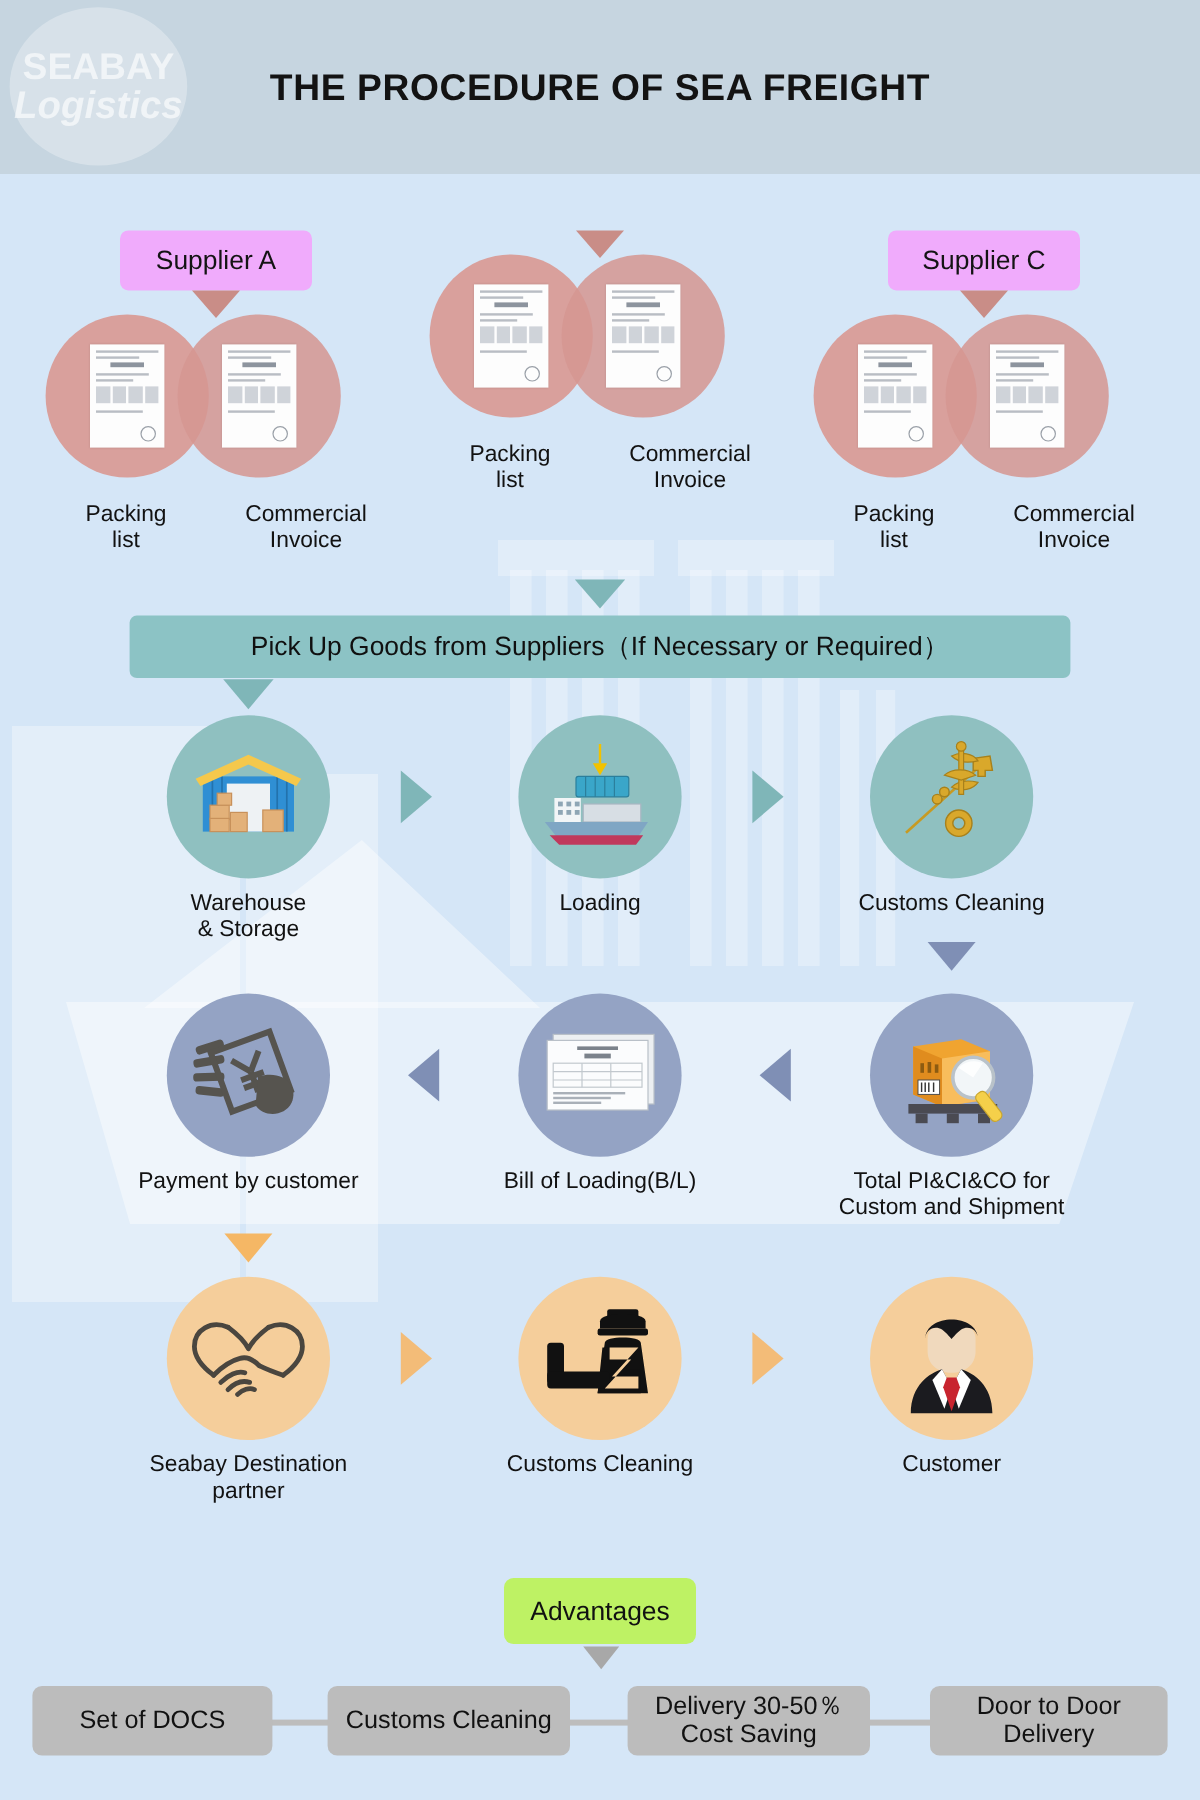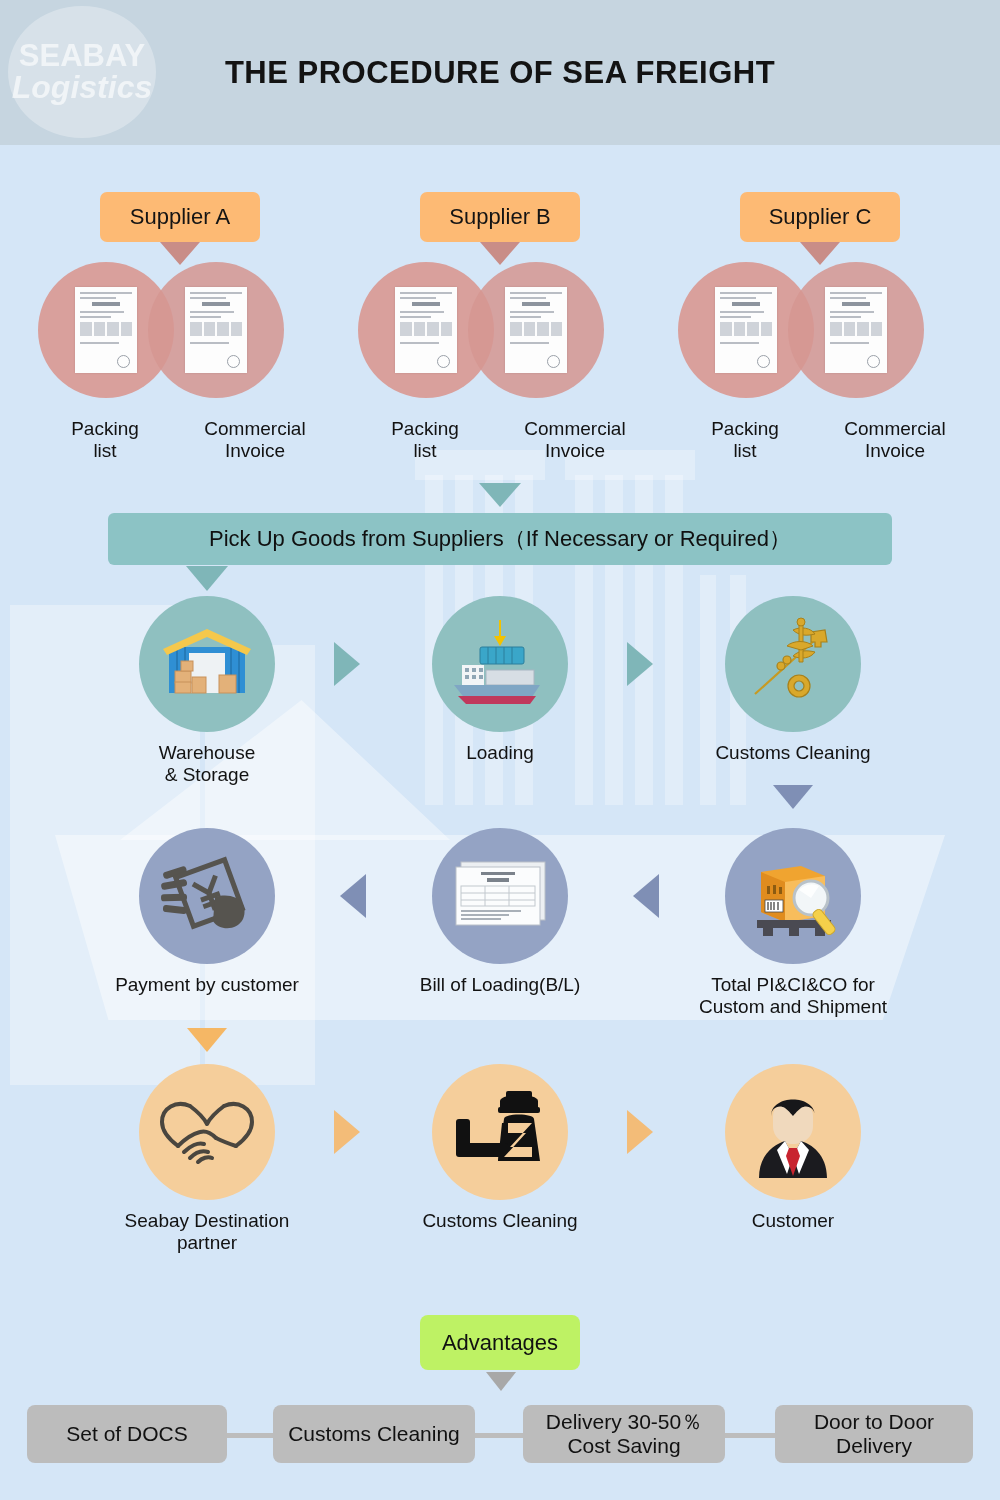--- a/index.html
+++ b/index.html
@@ -46,21 +46,21 @@
   .wm-hull  { position:absolute; background: rgba(255,255,255,0.42); }
   .caption {
     text-align: center; color: #121212;
     font-size: 19px; line-height: 1.16; white-space: pre-line;
   }
 
   
   .supplier-group { position: absolute; top: 192px; width: 300px; }
   .supplier-badge {
     width: 160px; height: 50px; margin: 0 auto;
-    background: #fdba74; border-radius: 7px;
+    background: #f0abfc; border-radius: 7px;
     display: flex; align-items: center; justify-content: center;
     font-size: 22px; color: #141414;
   }
   .badge-arrow {
     width: 0; height: 0; margin: 0 auto;
     border-left: 20px solid transparent;
     border-right: 20px solid transparent;
     border-top: 23px solid #c98d87;
   }
   .venn { position: relative; width: 300px; height: 150px; margin-top: -3px; }
@@ -244,21 +244,20 @@
   </div>
   <div class="venn-labels">
     <div class="vl caption">Packing
 list</div>
     <div class="vl caption">Commercial
 Invoice</div>
   </div>
 </div>
 
 <div class="supplier-group" style="left:350px;">
-  <div class="supplier-badge">Supplier B</div>
   <div class="badge-arrow"></div>
   <div class="venn">
     <div class="venn-circle left">
       <div class="doc-thumb">
         <div class="dl"></div>
           <div class="dl" style="width:70%"></div>
         <div class="dtitle"></div>
         <div class="dl" style="width:85%"></div>
           <div class="dl" style="width:60%"></div>
         <div class="dgrid">

